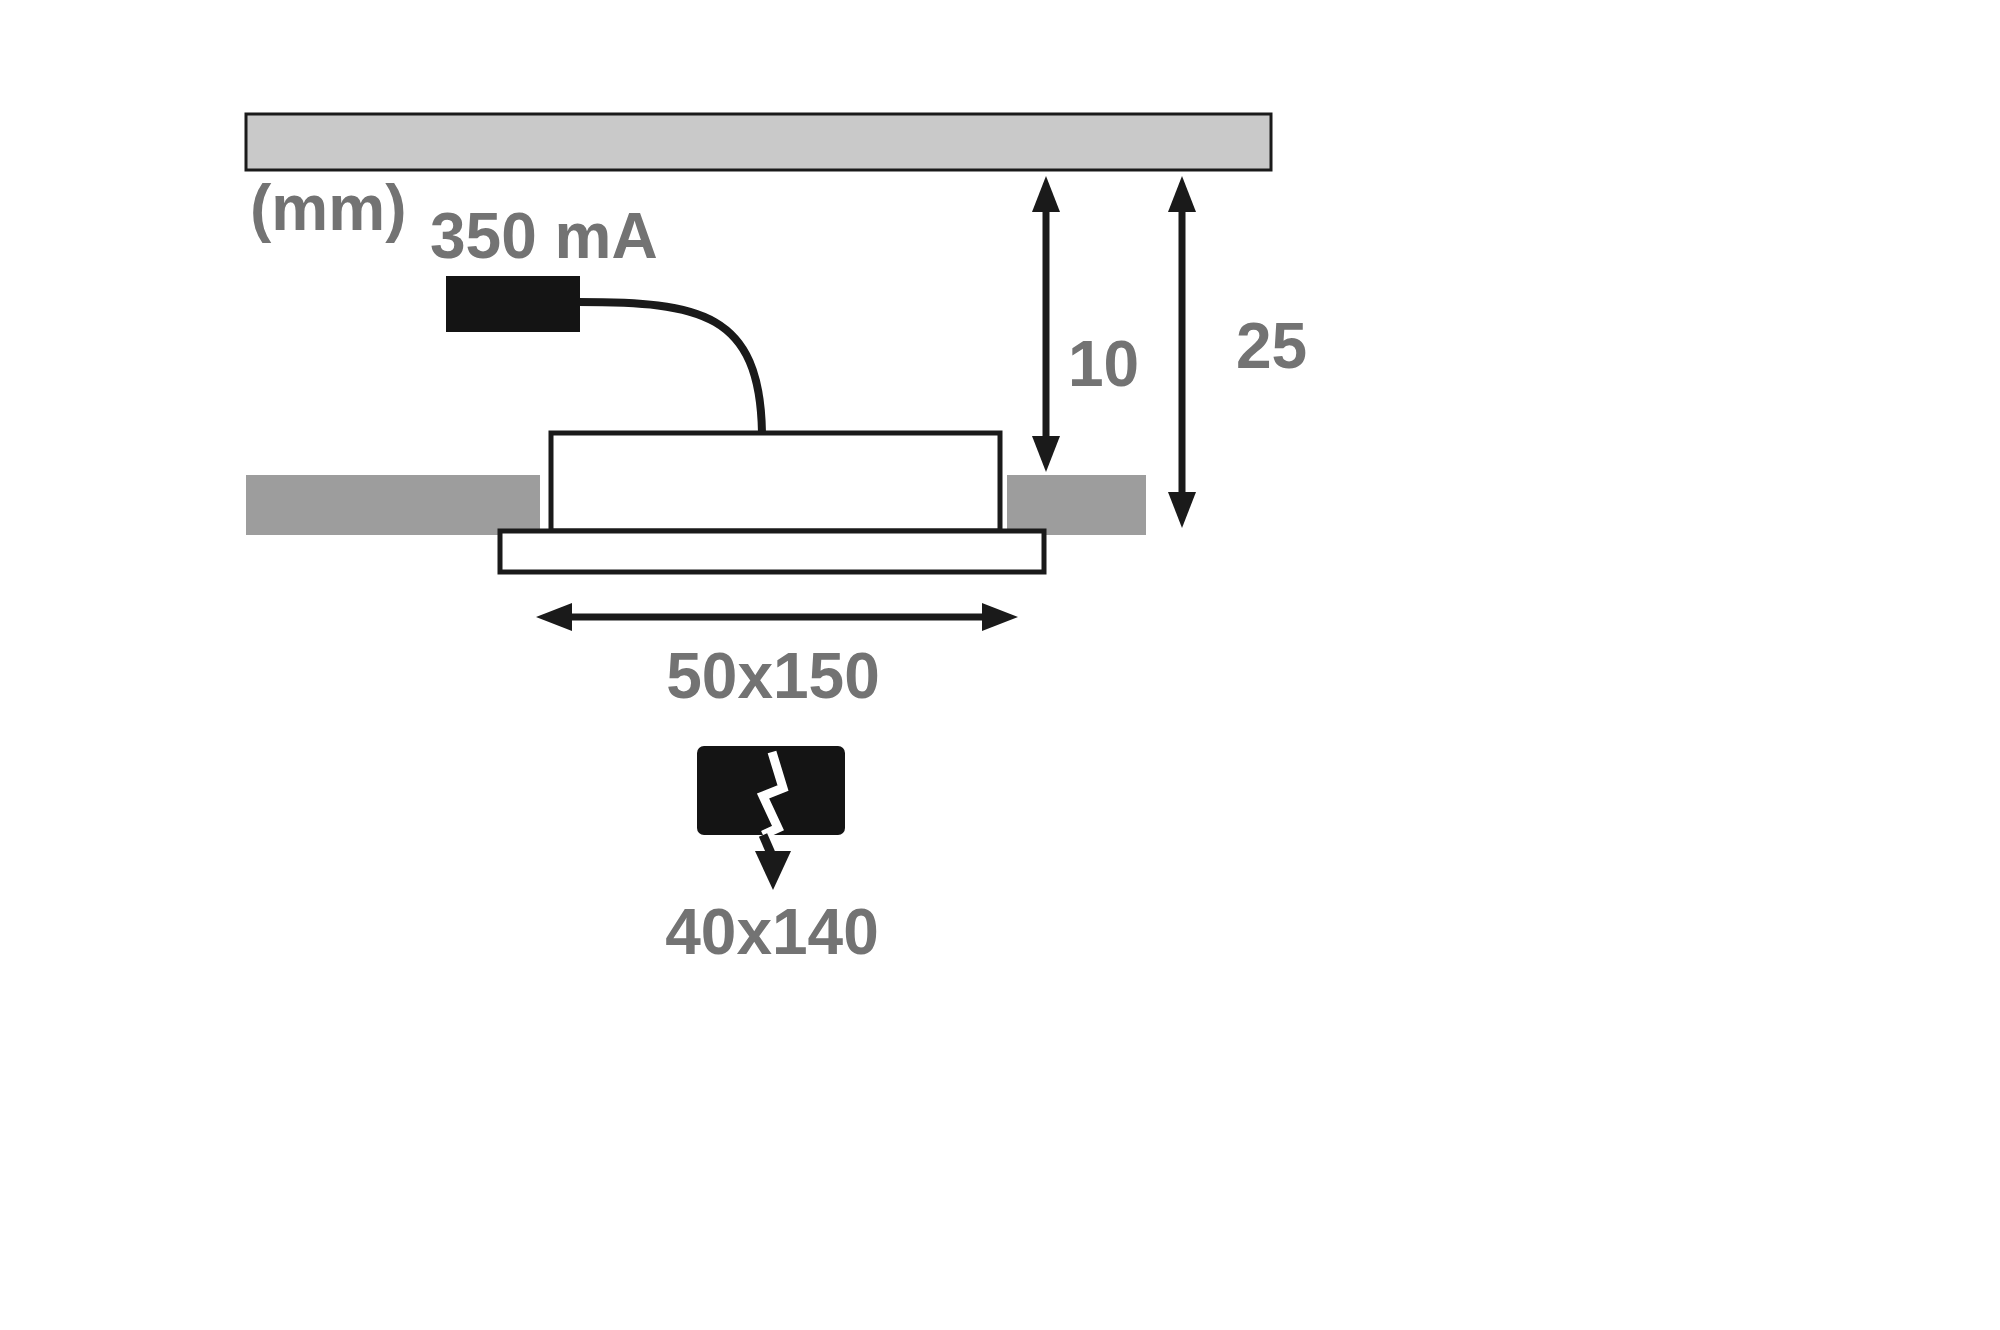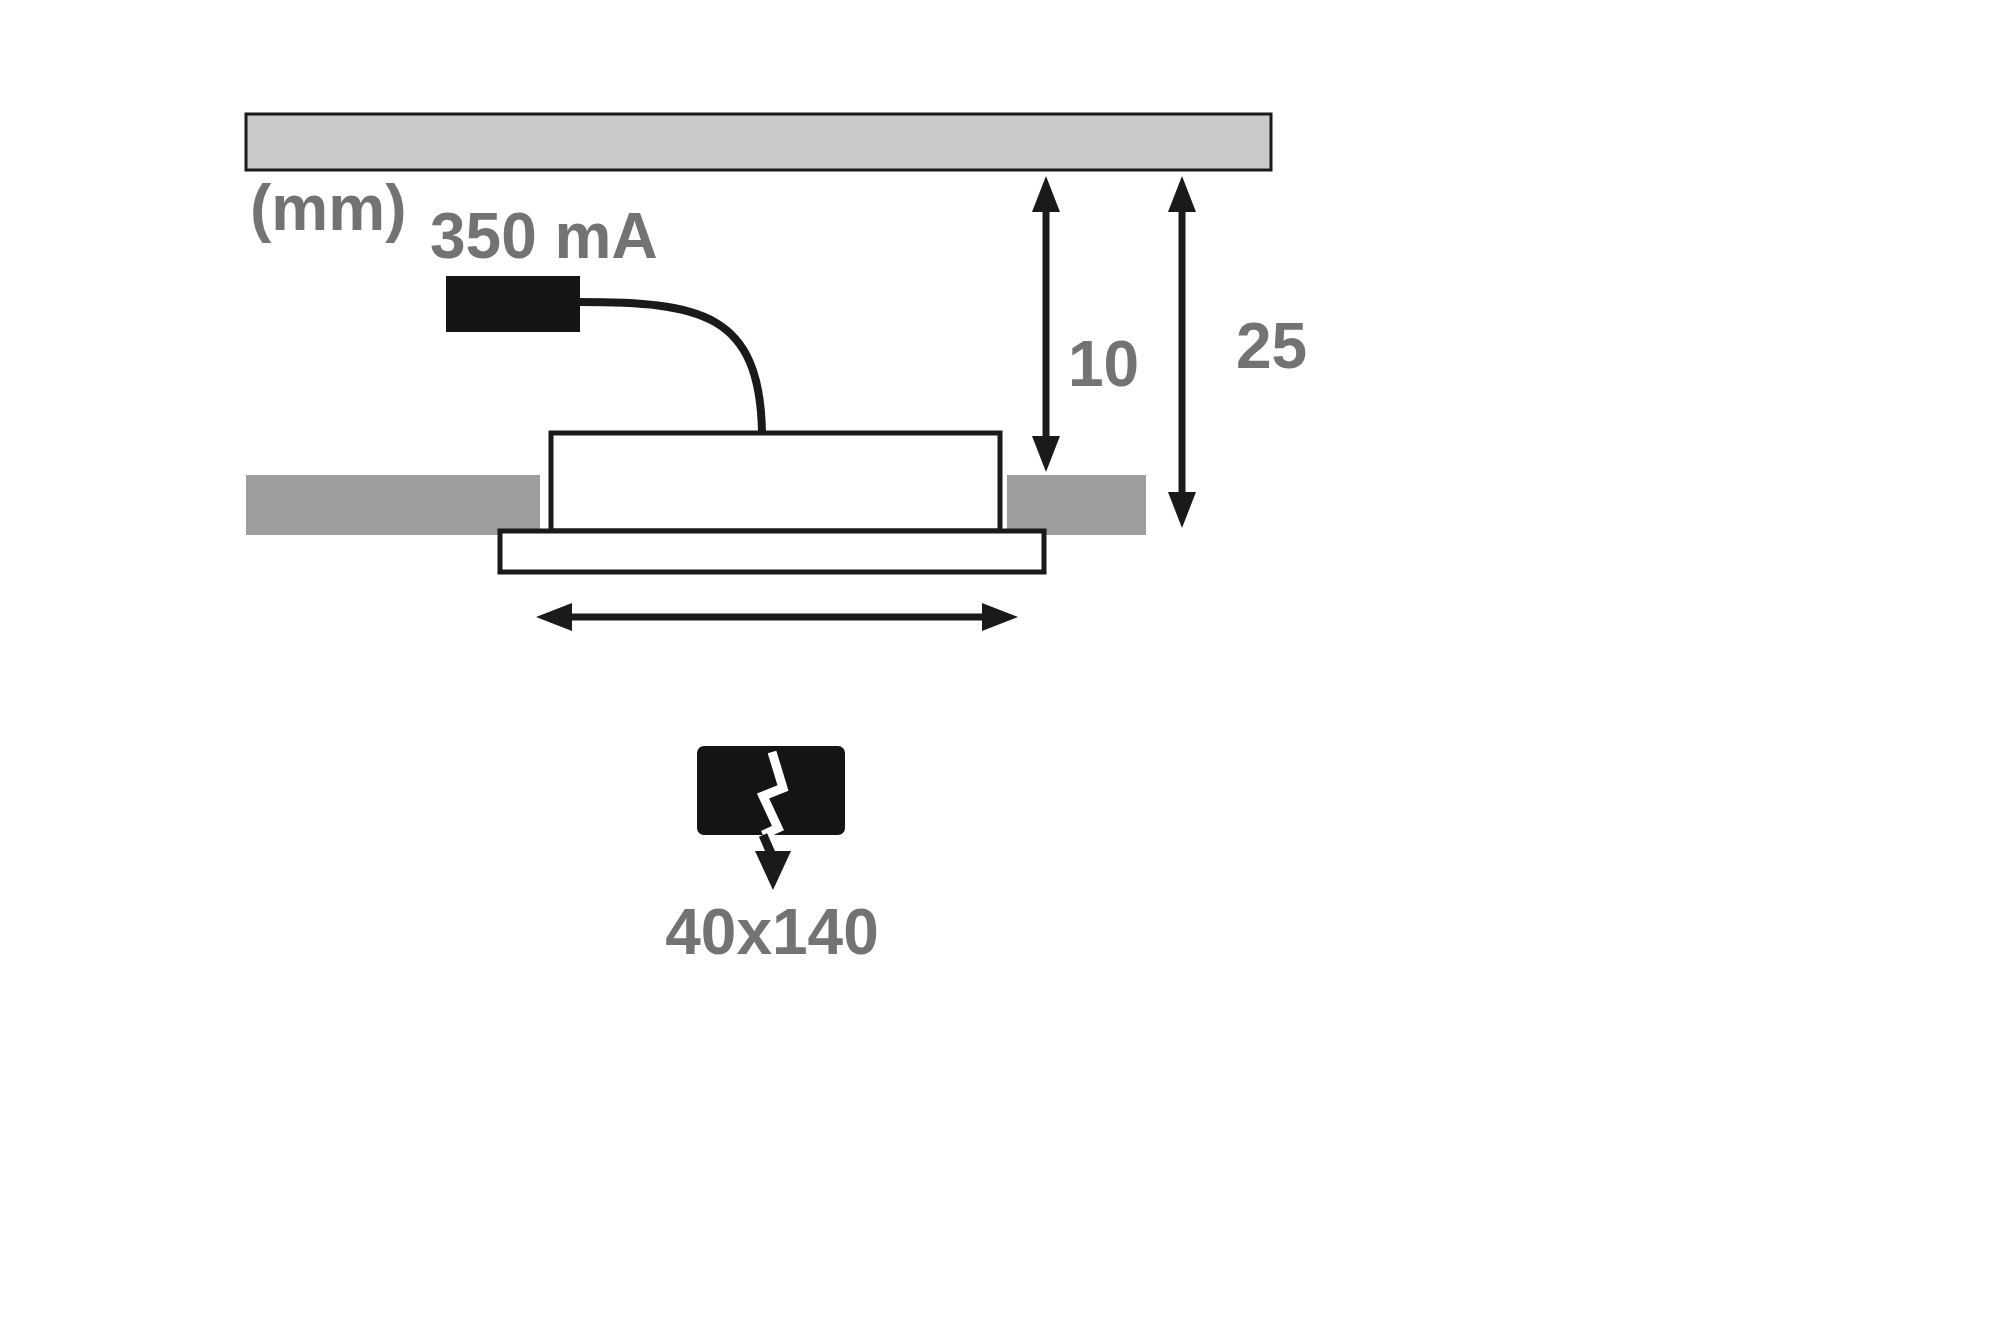--- a/index.html
+++ b/index.html
@@ -80,16 +80,17 @@
   </svg>
 
   <div class="label" style="left:250px; top:176px;">(mm)</div>
 
   <div class="label" style="left:430px; top:204px;">350 mA</div>
 
   <div class="label" style="left:1068px; top:298px;margin-top:34px;">10</div>
 
   <div class="label" style="left:1208px; top:314px;margin-left:28px;">25</div>
 
+  <div class="label center" style="left:618px; top:644px; width:310px;">50x150</div>
 
   <div class="label center" style="left:616px; top:900px; width:312px;">40x140</div>
 
 </div>
 
 </body></html>

